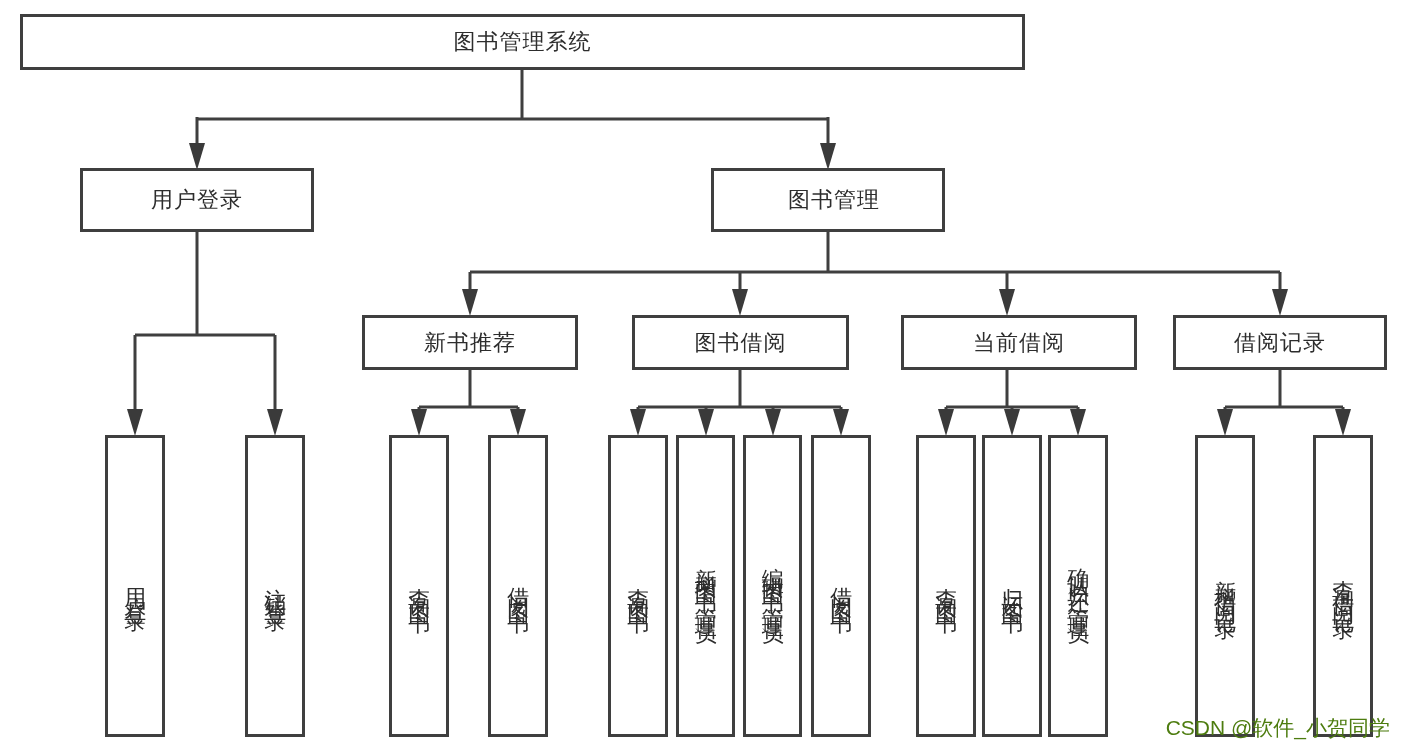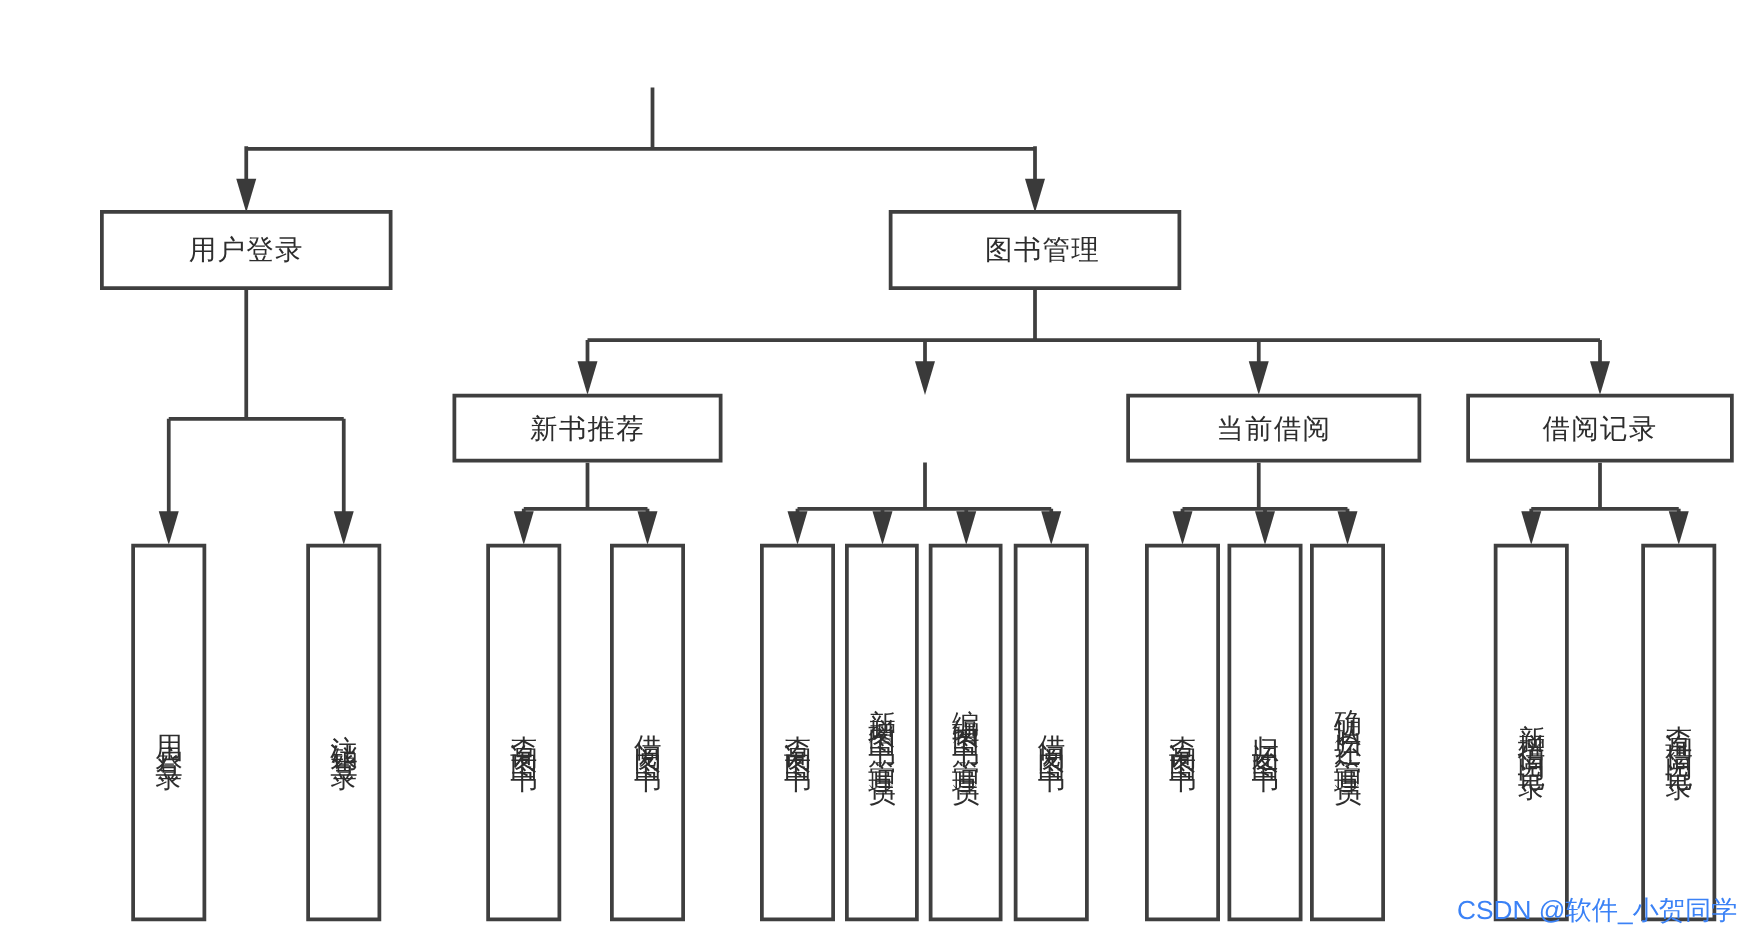--- a/index.html
+++ b/index.html
@@ -44,21 +44,21 @@
   .l3{left:389px;}  .l4{left:488px;}
   .l5{left:608px;}  .l6{left:676px;width:59px;}
   .l7{left:743px;width:59px;} .l8{left:811px;}
   .l9{left:916px;}  .l10{left:982px;}
   .l11{left:1048px;}
   .l12{left:1195px;} .l13{left:1313px;}
   .watermark{
     position:absolute;
     right:15px;bottom:5px;
     font-size:21px;
-    color:#3b82f6;
+    color:#4d7c0f;
     z-index:5;
     white-space:nowrap;
   }
   #wires path{stroke:#3f3f3f;stroke-width:3;fill:none;}
   #wires polygon{fill:#3a3a3a;stroke:none;}
 </style>
 </head>
 <body>
 
 <div id="canvas">
@@ -99,25 +99,27 @@
       <polygon points="1012,436 1004,409 1020,409"></polygon>
       <polygon points="1078,436 1070,409 1086,409"></polygon>
     </g>
     <g>
       <path d="M1280 370 V407 M1225 407 H1343 M1225 407 V412 M1343 407 V412"></path>
       <polygon points="1225,436 1217,409 1233,409"></polygon>
       <polygon points="1343,436 1335,409 1351,409"></polygon>
     </g>
   </svg>
 
+  <div class="node h-node n-root">图书管理系统</div>
 
   <div class="node h-node n-login">用户登录</div>
   <div class="node h-node n-mgmt">图书管理</div>
 
   <div class="node h-node n-g0">新书推荐</div>
+  <div class="node h-node n-g1">图书借阅</div>
   <div class="node h-node n-g2">当前借阅</div>
   <div class="node h-node n-g3">借阅记录</div>
 
   <div class="node v-node leaf l1">
     <span>用户登录</span>
   </div>
   <div class="node v-node leaf l2">
     <span>注销登录</span>
   </div>
 

